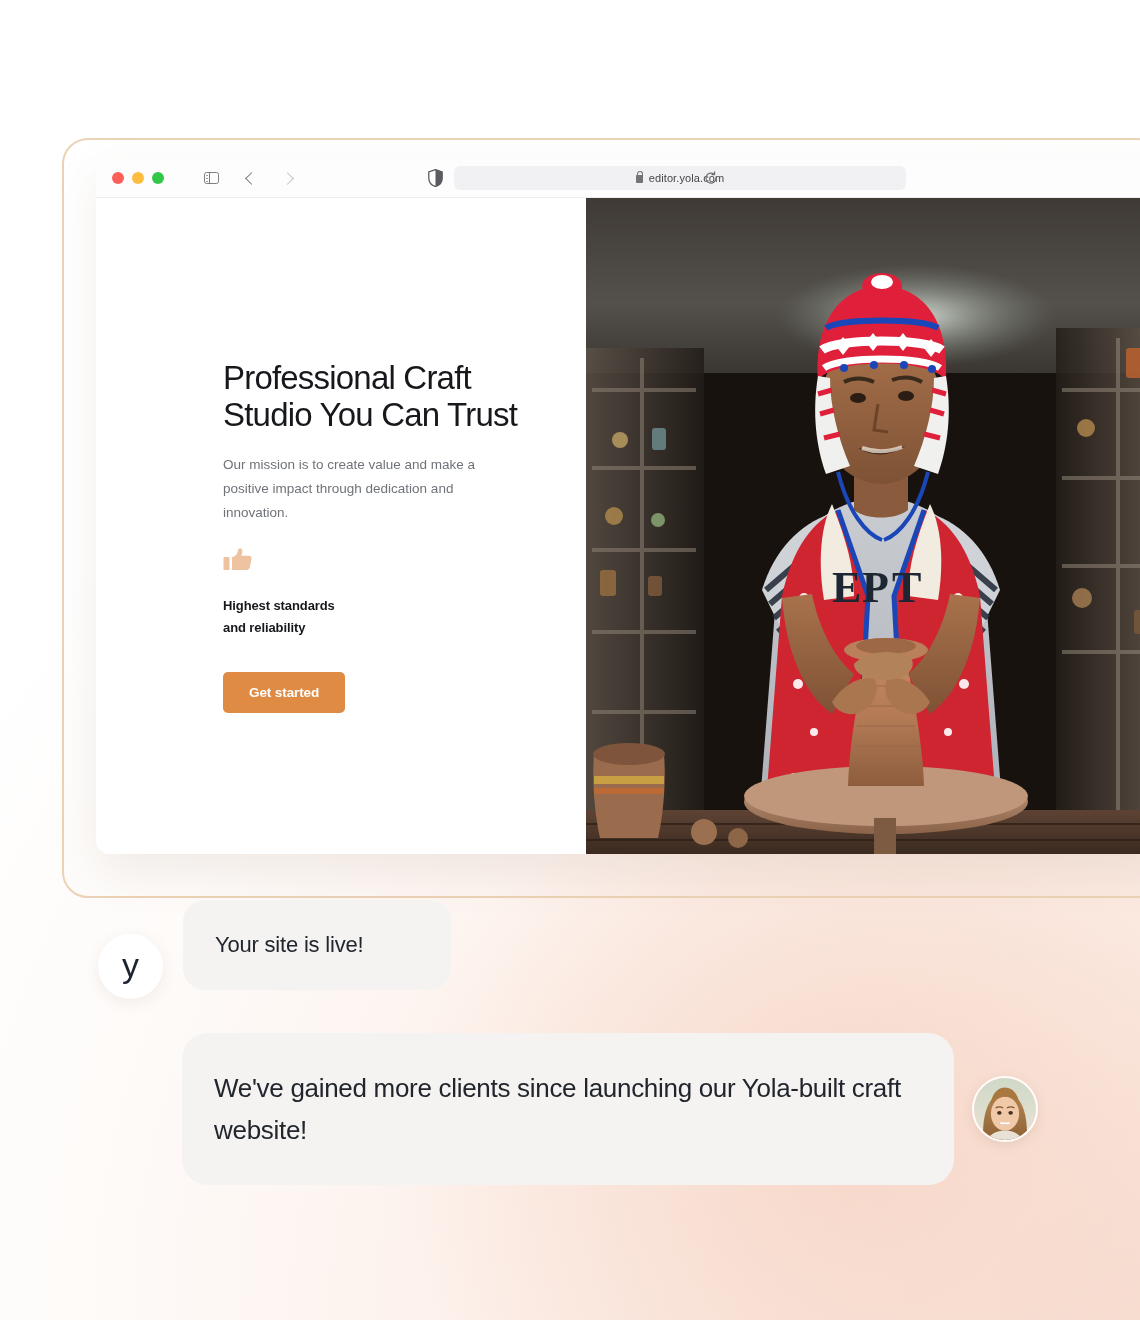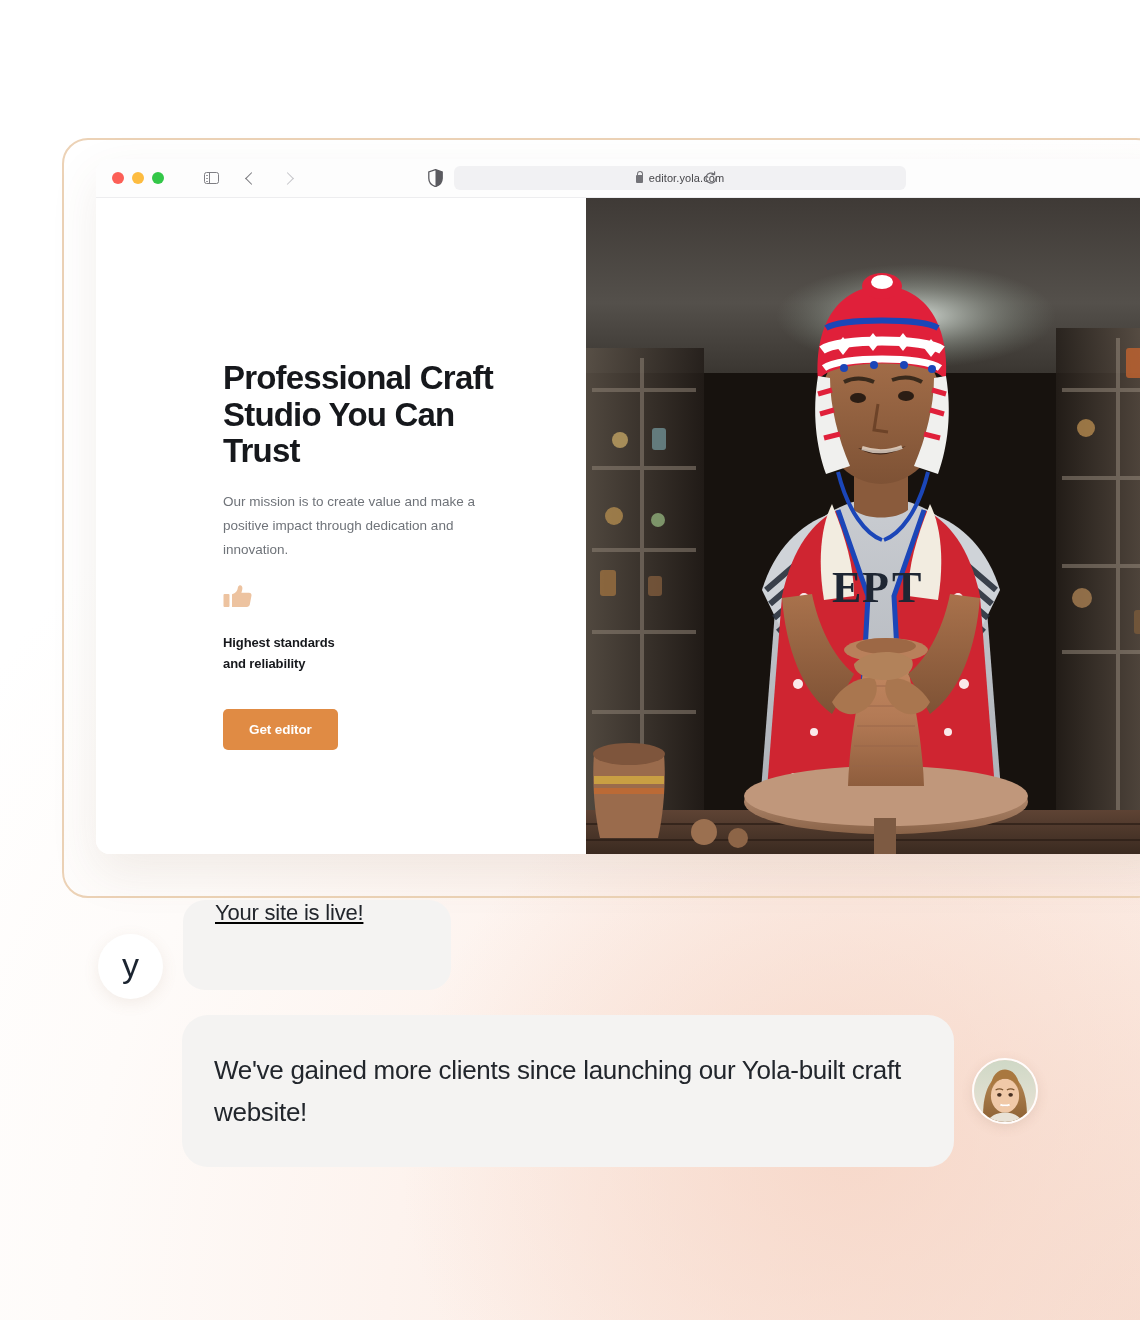--- a/index.html
+++ b/index.html
@@ -181,21 +181,21 @@
   .hero-copy {
     position: absolute;
     left: 127px;
     top: 162px;
     width: 300px;
   }
 
   .hero-title {
     font-size: 33px;
     line-height: 1.11;
-    font-weight: 700;
+    font-weight: 400;
     letter-spacing: -0.8px;
     color: #16181c;
     margin-bottom: 20px;
   }
 
   .hero-sub {
     font-size: 13.5px;
     line-height: 1.78;
     color: #6f7379;
     width: 282px;
@@ -276,32 +276,32 @@
   .bubble {
     background: #f4f3f2;
     border-radius: 22px;
   }
 
   .bubble-1 {
     margin-left: 20px;
     width: 268px;
     height: 90px;
     display: flex;
+    align-items: center;
     padding: 0 32px;
-    text-decoration: underline;
   }
   .bubble-1 .bubble-text {
     font-size: 22px;
     color: #22262c;
     letter-spacing: -0.2px;
   }
 
   .chat-row-2 {
     position: absolute;
-    left: 182px; top: 115px;
+    left: 182px; top: 133px;
     display: flex;
     align-items: center;
   }
   .bubble-2 {
     width: 772px;
     padding: 34px 32px;
     border-radius: 26px;
   }
   .bubble-2 .bubble-text {
     font-size: 26px;
@@ -389,21 +389,21 @@
                 <rect x="0.5" y="12" width="6" height="13" rx="1" fill="#edc3a0"></rect>
                 <path d="M9 25 V12.4 C9 12.4 12.6 11.5 14 8.6 C15 6.6 14.6 4 16.3 3.4 C18.2 2.8 19.6 4.3 19.4 6.6 C19.3 8.3 18.4 10.8 18.4 10.8 H26 C27.6 10.8 28.8 12 28.5 13.5 L26.8 22.6 C26.5 24.2 25.3 25 23.8 25 Z" fill="#edc3a0"></path>
               </svg>
             </span>
             <div class="feature-label">Highest standards and reliability</div>
           </div>
 
 
         </div>
 
-        <button class="cta">Get editor</button>
+        <button class="cta">Get started</button>
       </div>
     </div>
 
     <div class="pane-right">
       <svg class="photo" viewBox="0 0 590 656" preserveAspectRatio="xMidYMid slice">
         <defs>
           <linearGradient id="ceil" x1="0" y1="0" x2="0" y2="1">
             <stop offset="0%" stop-color="#3f3a36"></stop>
             <stop offset="60%" stop-color="#54504b"></stop>
             <stop offset="100%" stop-color="#3a3631"></stop>

